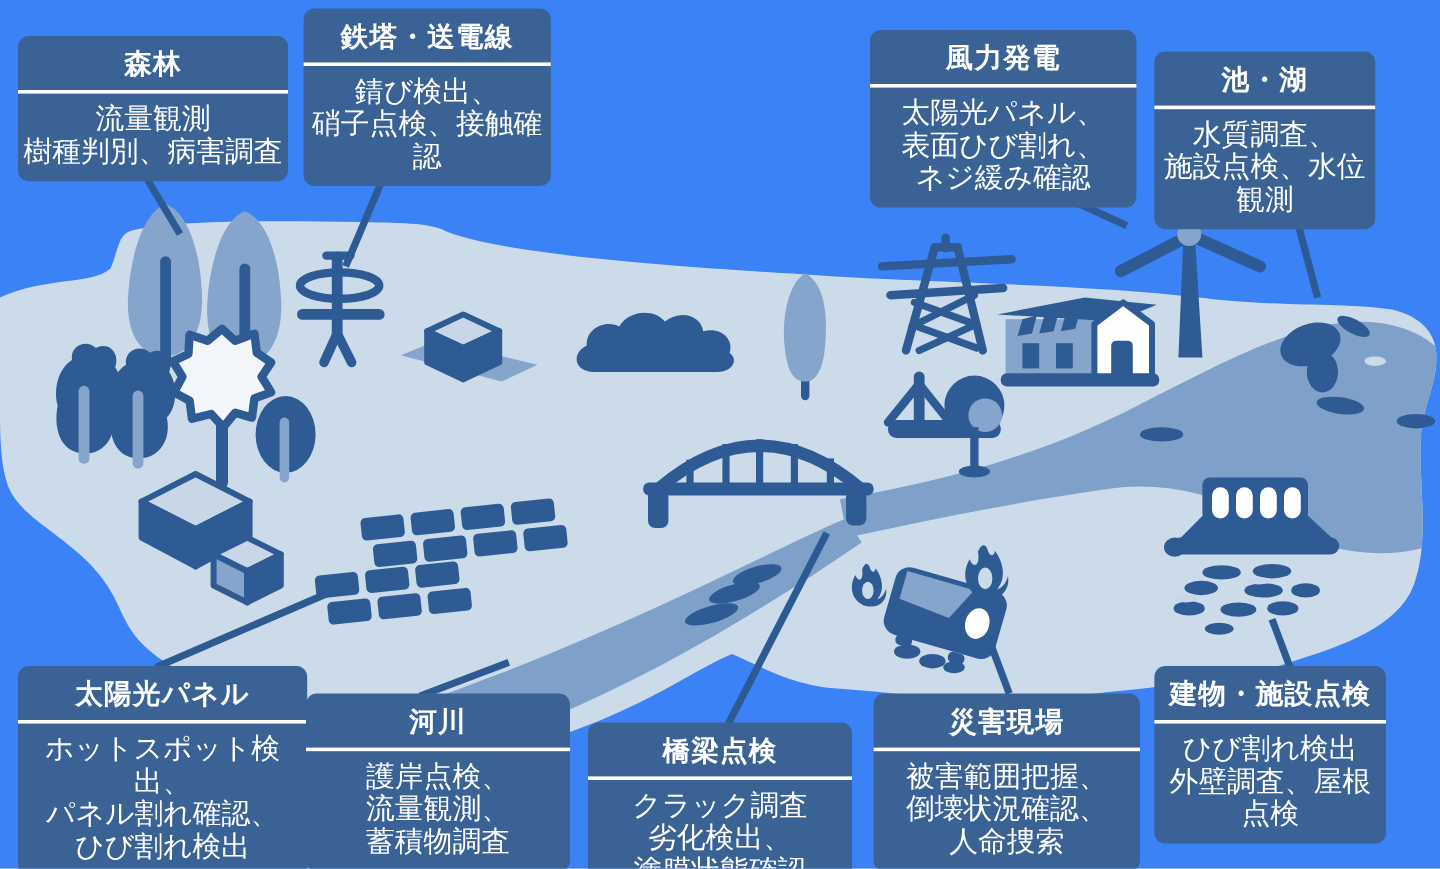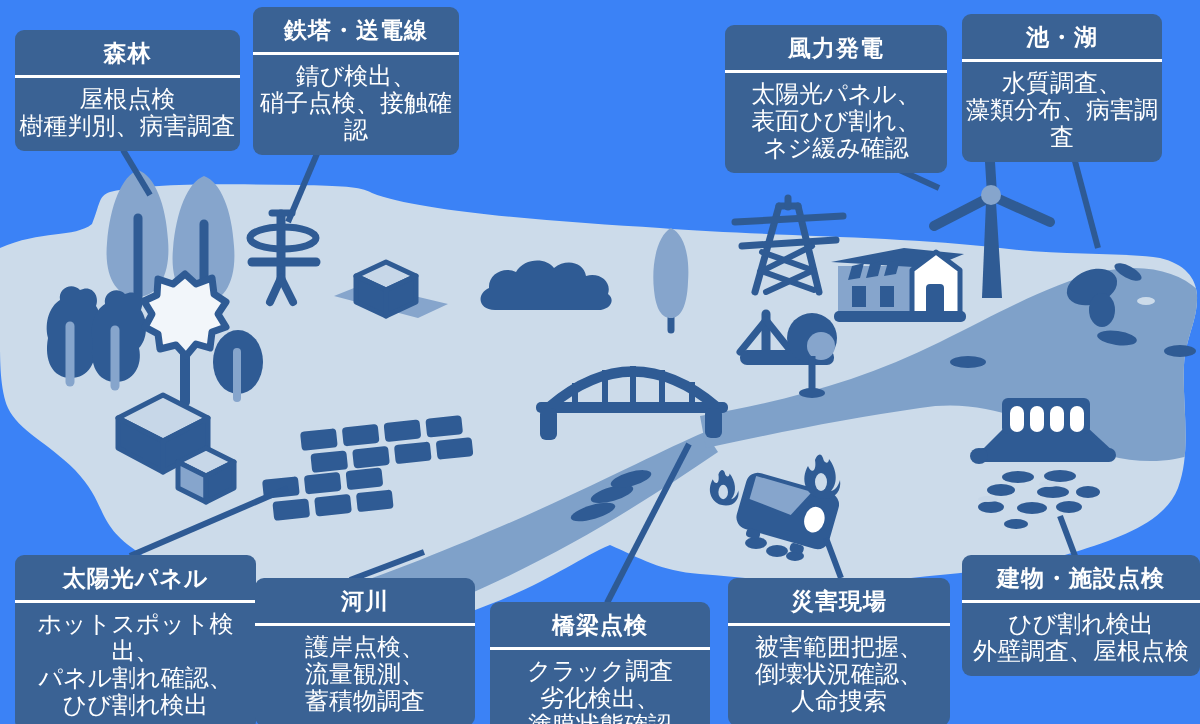--- a/index.html
+++ b/index.html
@@ -12,26 +12,26 @@
     position:absolute;background:#3a6294;border-radius:9px;color:#ffffff;
     text-align:center;box-sizing:border-box;
   }
   .callout-title{font-weight:bold;font-size:23px;letter-spacing:1px;padding:8px 4px 6px;}
   .callout-divider{border-top:3px solid #ffffff;height:0;}
   .callout-body{font-size:24px;line-height:27px;padding:8px 4px 11px;}
   
   .c0{left:15px;  top:30px;  width:225px;}
   .c1{left:253px; top:7px;   width:206px;}
   .c2{left:725px; top:25px;   width:222px;}
-  .c3{left:962px; top:14px;  width:200px;}
+  .c3{left:962px; top:43px;  width:184px;}
   .c4{left:15px;  top:555px; width:241px;}
   .c5{left:255px; top:578px; width:220px;}
   .c6{left:490px; top:602px; width:220px;}
   .c7{left:728px; top:578px; width:222px;}
-  .c8{left:962px; top:555px; width:238px;}
+  .c8{left:962px; top:555px; width:193px;}
 </style>
 </head>
 <body>
 
 <div id="stage">
 
   <svg id="illustration" viewBox="0 0 1200 724">
     <defs>
       <clipPath id="landClip">
         <path d="M0,248 C40,230 75,238 92,224 C100,205 98,196 110,192
@@ -287,21 +287,21 @@
       <line x1="607" y1="603" x2="689" y2="444"></line>
       <line x1="841" y1="578" x2="826" y2="538"></line>
       <line x1="1075" y1="556" x2="1060" y2="516"></line>
     </g>
   </svg>
 
   <div class="callout c0">
     <div class="callout-title">森林</div>
     <div class="callout-divider"></div>
     <div class="callout-body">
-      <div>屋根点検</div>
+      <div>流量観測</div>
       <div>樹種判別、病害調査</div>
     </div>
   </div>
 
   <div class="callout c1">
     <div class="callout-title">鉄塔・送電線</div>
     <div class="callout-divider"></div>
     <div class="callout-body">
       <div>錆び検出、</div>
       <div>硝子点検、接触確認</div>
@@ -316,21 +316,21 @@
       <div>表面ひび割れ、</div>
       <div>ネジ緩み確認</div>
     </div>
   </div>
 
   <div class="callout c3">
     <div class="callout-title">池・湖</div>
     <div class="callout-divider"></div>
     <div class="callout-body">
       <div>水質調査、</div>
-      <div>藻類分布、病害調査</div>
+      <div>施設点検、水位観測</div>
     </div>
   </div>
 
   <div class="callout c4">
     <div class="callout-title">太陽光パネル</div>
     <div class="callout-divider"></div>
     <div class="callout-body">
       <div>ホットスポット検出、</div>
       <div>パネル割れ確認、</div>
       <div>ひび割れ検出</div>

